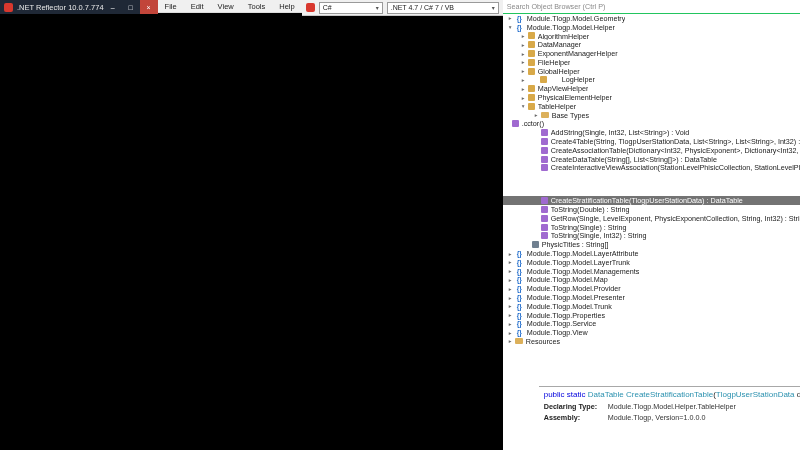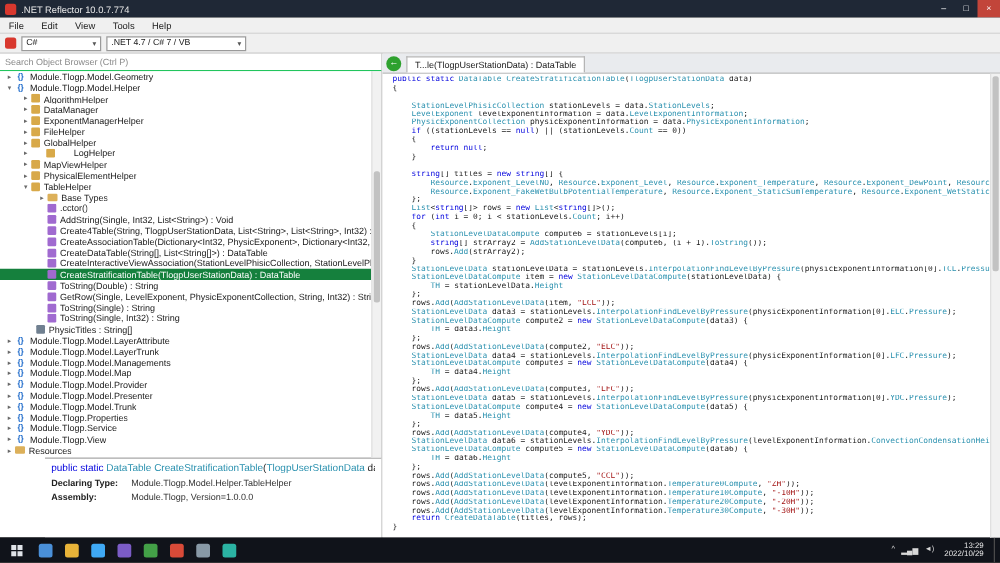--- a/index.html
+++ b/index.html
@@ -1,18 +1,18 @@
 <!DOCTYPE html>
 <html><head>
 <meta charset="utf-8">
 <style>
   * { box-sizing: border-box; margin: 0; padding: 0; }
   html,body { width:800px; height:450px; overflow:hidden; background:#000; }
   body { font-family:"Liberation Sans", sans-serif; font-size:8px; color:#1a1a1a; }
-  .screen { width:800px; height:450px; display:flex; flex-direction:column; }
+  .screen { width:800px; height:450px; display:flex; flex-direction:row; }
 
   
   .titlebar { height:14px; background:#1f2836; color:#e8e8e8; display:flex; align-items:center; flex:none; }
   .app-logo { width:9px; height:9px; background:#d8382e; border-radius:2px; margin:0 4px 0 4px; flex:none; }
   .titletext { font-size:7.5px; flex:1; white-space:nowrap; overflow:hidden; }
   .wincontrols { display:flex; height:100%; flex:none; }
   .winbtn { width:18px; height:100%; display:flex; align-items:center; justify-content:center; font-size:7px; color:#fff; }
   .winbtn.close { background:#c2453a; }
 
   
@@ -27,21 +27,21 @@
 
   
   .main { flex:1; display:flex; min-height:0; background:#fff; }
   .left { width:306px; flex:none; display:flex; flex-direction:column; border-right:1px solid #b8b8b8; min-height:0; }
   .searchbox { height:14px; border-bottom:1px solid #22c55e; flex:none; }
   .searchbox input { width:100%; height:100%; border:none; outline:none; font-family:"Liberation Sans",sans-serif; font-size:7.2px; padding:0 4px; color:#444; }
   .searchbox input::placeholder { color:#8a8a8a; }
   .treewrap { flex:1; display:flex; min-height:0; }
   .tree { flex:1; overflow:hidden; font-size:7.2px; background:#fff; }
   .tree-row { height:8.8px; display:flex; align-items:center; white-space:nowrap; overflow:hidden; cursor:default; }
-  .tree-row.selected { background:#15803d; color:#fff; }
+  .tree-row.selected { background:#737373; color:#fff;margin-top:24px; }
   .expander { width:9px; flex:none; font-size:5.5px; color:#6a6a6a; text-align:center; }
   .tree-row.selected .expander { color:#fff; }
   .ticon { flex:none; margin-right:3px; }
   .ticon-namespace { color:#1464c8; font-weight:bold; font-size:6.5px; width:9px; text-align:center; }
   .ticon-class { width:7px; height:7px; background:#d8a949; border-radius:1px; }
   .ticon-method { width:7px; height:7px; background:#a06ad0; border-radius:1px; }
   .ticon-property { width:7px; height:7px; background:#708090; border-radius:1px; }
   .ticon-folder { width:8px; height:6px; background:#dcb05a; border-radius:1px; }
   .tlabel { overflow:hidden; text-overflow:clip; }
 
@@ -176,21 +176,21 @@
             <div class="tree-row" style="padding-left: 16px;">
               <span class="expander">▾</span>
               <span class="ticon ticon-class"></span>
               <span class="tlabel">TableHelper</span>
             </div>
             <div class="tree-row" style="padding-left: 29px;">
               <span class="expander">▸</span>
               <span class="ticon ticon-folder"></span>
               <span class="tlabel">Base Types</span>
             </div>
-            <div class="tree-row" style="padding-left: 29px;">
+            <div class="tree-row" style="">
               <span class="expander"></span>
               <span class="ticon ticon-method"></span>
               <span class="tlabel">.cctor()</span>
             </div>
             <div class="tree-row" style="padding-left: 29px;">
               <span class="expander"></span>
               <span class="ticon ticon-method"></span>
               <span class="tlabel">AddString(Single, Int32, List&lt;String&gt;) : Void</span>
             </div>
             <div class="tree-row" style="padding-left: 29px;">

